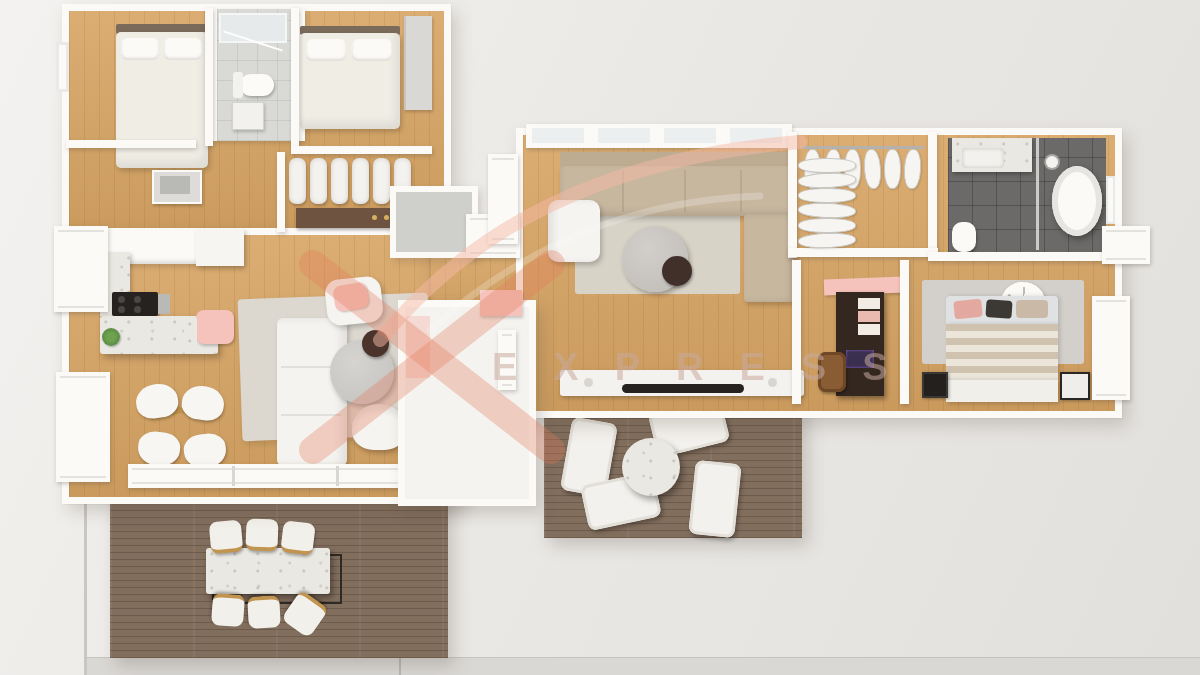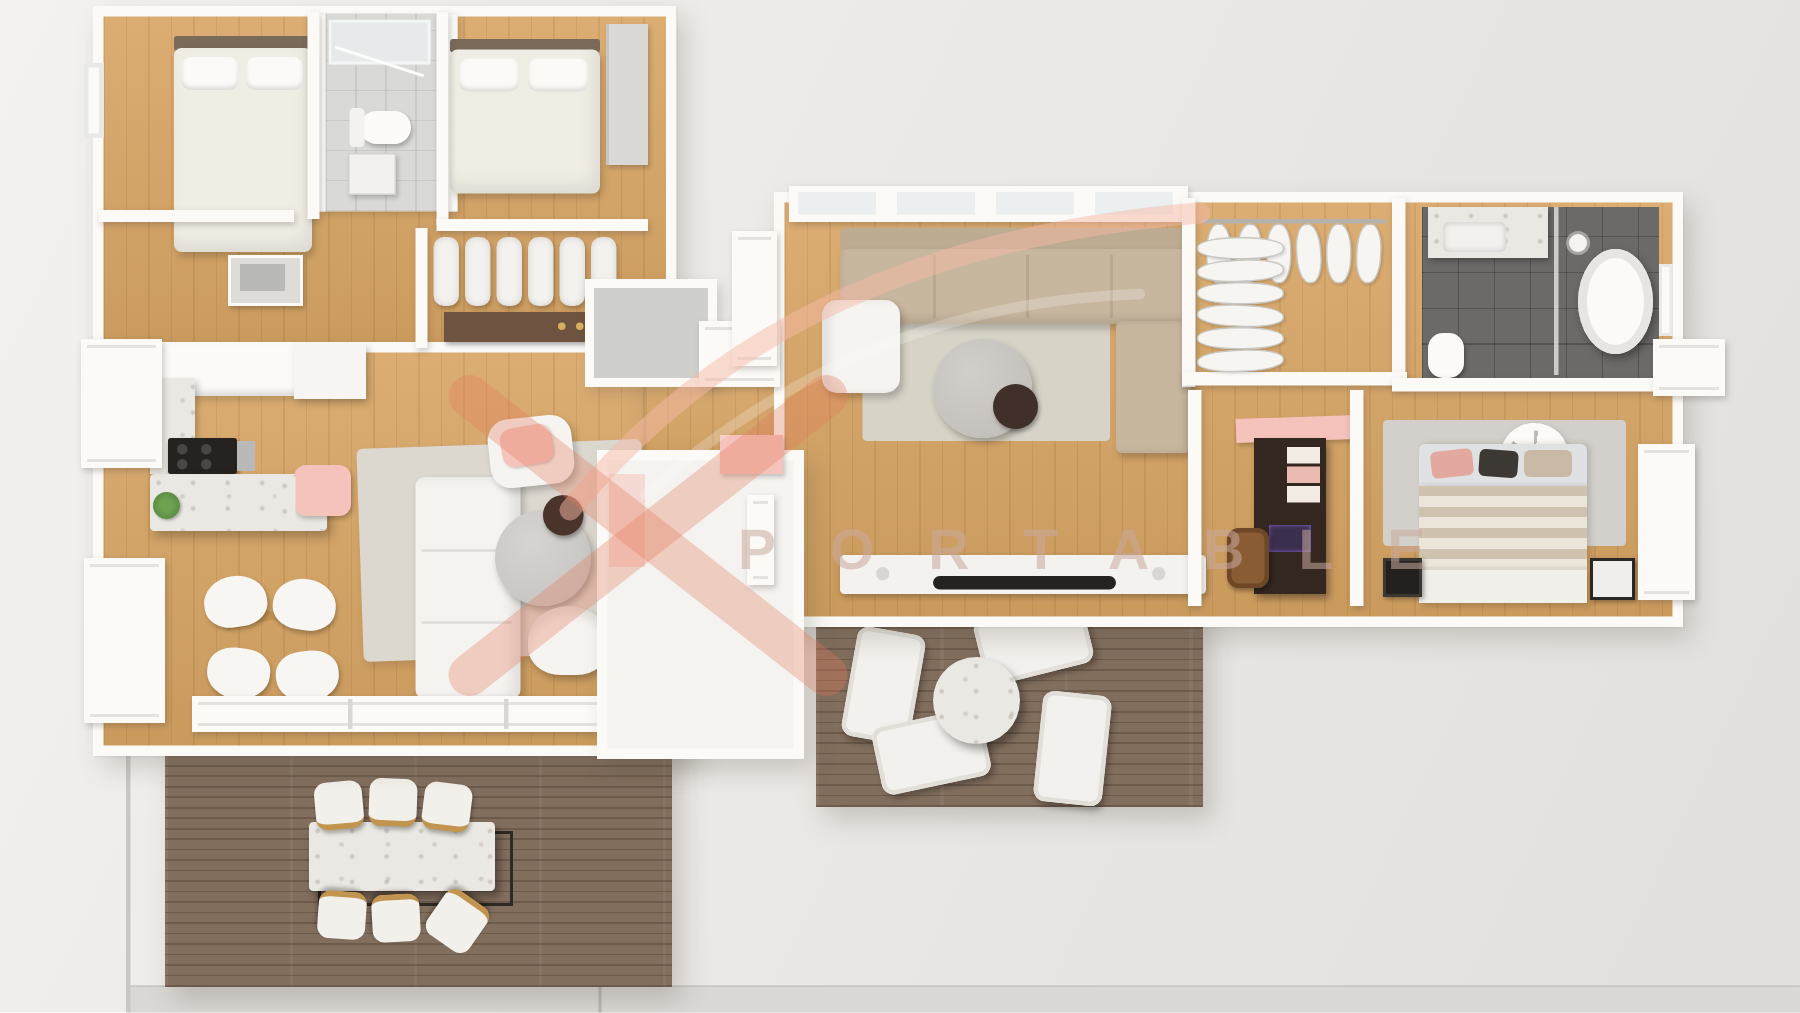--- a/index.html
+++ b/index.html
@@ -242,15 +242,15 @@
 
   <div class="abs wall rail" style="left:54px;top:226px;width:54px;height:86px;"></div>
   <div class="abs wall rail" style="left:56px;top:372px;width:54px;height:110px;"></div>
 
   <svg class="abs" width="1200" height="675" viewBox="0 0 1200 675" style="left:0;top:0;pointer-events:none;">
     <path d="M 380 340 C 470 230 600 158 800 142" stroke="rgba(246,186,166,0.5)" stroke-width="14" fill="none" stroke-linecap="round"></path>
     <path d="M 430 330 C 530 240 640 200 760 196" stroke="rgba(255,255,255,0.22)" stroke-width="7" fill="none" stroke-linecap="round"></path>
   </svg>
   <div class="abs wm-bar" style="left:267px;top:343px;width:330px;height:28px;transform:rotate(38deg);"></div>
   <div class="abs wm-bar" style="left:267px;top:343px;width:330px;height:28px;transform:rotate(-38deg);"></div>
-  <div class="abs" id="wm-portable" style="left:492px;top:346px;">PORTABLE</div>
+  <div class="abs" id="wm-portable" style="left:492px;top:346px;">EXPRESS</div>
 
 </div>
 
 </body></html>

